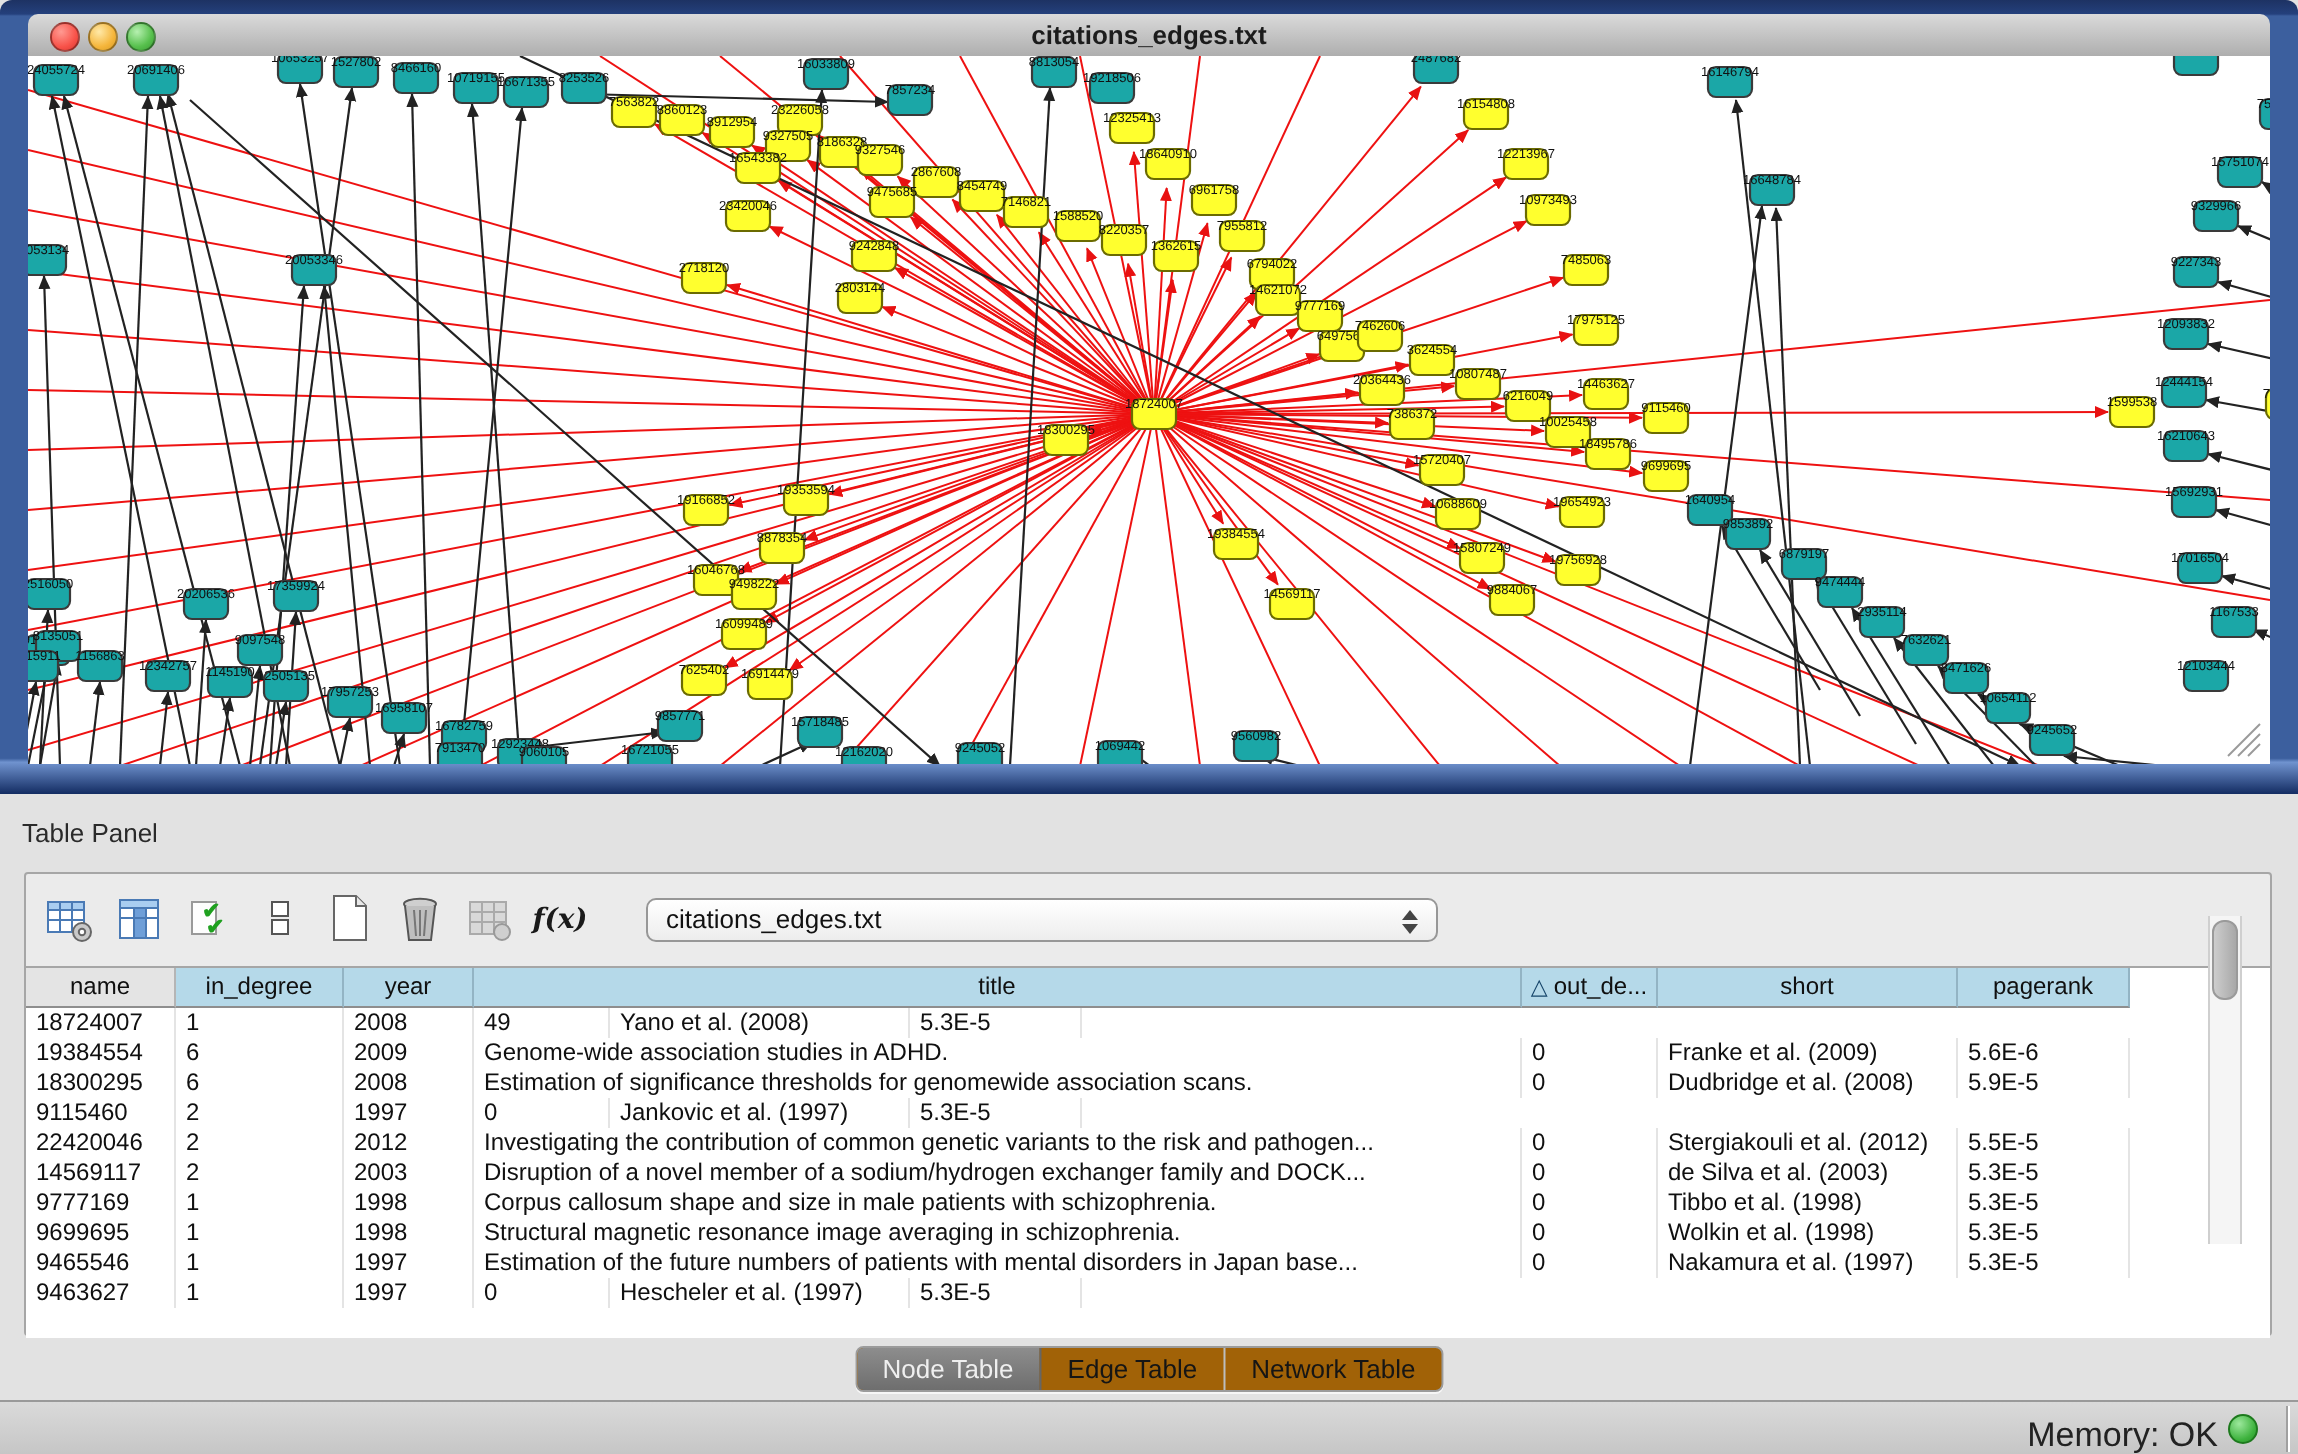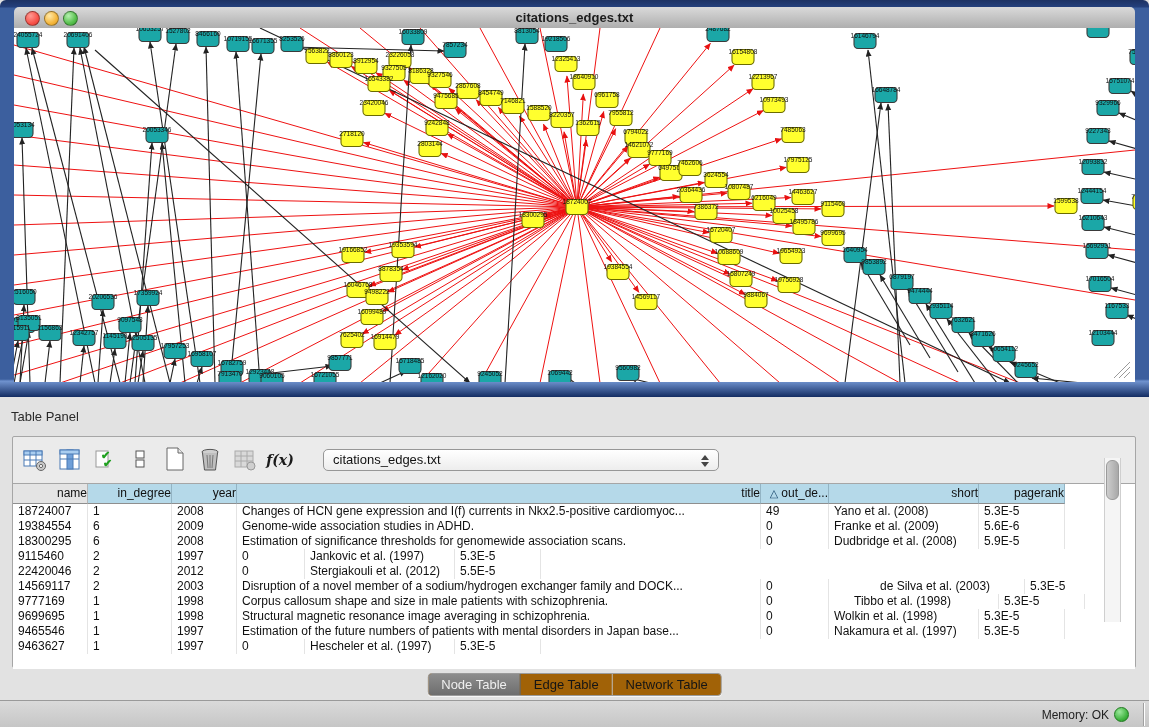--- a/index.html
+++ b/index.html
@@ -35,21 +35,21 @@
             background:linear-gradient(#ffffff,#ededed);display:flex;align-items:center;
             padding:0 9px;font-size:13px;color:#111;box-sizing:border-box;position:relative}
   .dd-arrows{position:absolute;right:8px;top:3px;width:9px;height:16px}
   .dd-arrows i{display:block;width:0;height:0;border-left:4px solid transparent;border-right:4px solid transparent;margin:2px 0}
   .dd-up{border-bottom:5px solid #444}
   .dd-dn{border-top:5px solid #444}
 
   .tablewrap{position:absolute;left:0px;top:46px;width:1122px;height:185px;background:#fff;
              border-top:1px solid #a6a6a6;overflow:hidden}
   .thead{display:flex;height:20px}
-  .th{box-sizing:border-box;height:20px;font-size:12px;color:#101010;text-align:right;line-height:19px;
+  .th{box-sizing:border-box;height:20px;font-size:12px;color:#101010;text-align:center;line-height:19px;
       background:#b5d9e9;border-right:1px solid #93b4c4;border-bottom:1px solid #8e8e8e;
       white-space:nowrap;overflow:hidden}
   .th-first{background:#e4e4e4;border-right:1px solid #b5b5b5}
   .sort-tri{color:#16456a;margin-right:3px;font-size:11px}
   .tr{display:flex;height:15px}
   .td{box-sizing:border-box;font-size:12px;color:#101010;line-height:15px;padding-left:5px;
       white-space:nowrap;overflow:hidden;border-right:1px solid #e4e4e4}
   .vscroll{position:absolute;right:14px;top:21px;width:15px;height:164px;background:#f5f5f5;
            border-left:1px solid #cfcfcf;border-right:1px solid #cfcfcf}
   .vthumb{margin:2px 1px;width:11px;height:38px;border:1px solid #9a9a9a;border-radius:6px;
@@ -57,21 +57,21 @@
 
   .tabs{position:absolute;left:50%;transform:translateX(-50%);top:673px;height:21px;display:flex;
         border:1px solid #9b9b9b;border-radius:4px;overflow:hidden;background:#a16207;
         box-shadow:0 1px 0 rgba(255,255,255,.7)}
   .tab{padding:0 13px;font-size:13px;line-height:21px;color:#151515;border-right:1px solid #bdbdbd}
   .tab:last-child{border-right:none}
   .tab.active{background:linear-gradient(#8d8d8d,#6e6e6e);color:#efefef;border-right:1px solid #666}
 
   .status{position:absolute;left:0;top:700px;width:1149px;height:27px;
           background:linear-gradient(#dadada,#c6c6c6);border-top:1px solid #9a9a9a;box-sizing:border-box}
-  .mem-label{position:absolute;right:40px;top:7px;font-size:12px;color:#222}
+  .mem-label{position:absolute;right:40px;top:7px;font-size:17px;color:#222}
   .mem-dot{position:absolute;right:20px;top:6px;width:13px;height:13px;border-radius:50%;
            border:1px solid #1e7a1e;background:radial-gradient(circle at 35% 30%,#9ce89c,#3db23d 65%,#2a8f2a)}
   .status-divider{position:absolute;right:5px;top:2px;width:1px;height:23px;background:#a0a0a0;box-shadow:1px 0 0 #fff}
 </style>
 </head>
 <body>
 
 <div class="netwin">
   <div class="titlebar">
     <span class="tl red"></span>
@@ -845,21 +845,20 @@
         <div class="th" style="width: 524px;"><span>title</span></div>
         <div class="th" style="width: 68px;"><span class="sort-tri">△</span><span>out_de...</span></div>
         <div class="th" style="width: 150px;"><span>short</span></div>
         <div class="th" style="width: 86px;"><span>pagerank</span></div>
       </div>
     <div id="tbody">
         <div class="tr">
           <div class="td" style="width: 75px;">18724007</div>
           <div class="td" style="width: 84px;">1</div>
           <div class="td" style="width: 65px;">2008</div>
-          <div class="td" style="width: 524px;">Changes of HCN gene expression and I(f) currents in Nkx2.5-positive cardiomyoc...</div>
           <div class="td" style="width: 68px;">49</div>
           <div class="td" style="width: 150px;">Yano et al. (2008)</div>
           <div class="td" style="width: 86px;">5.3E-5</div>
         </div>
         <div class="tr">
           <div class="td" style="width: 75px;">19384554</div>
           <div class="td" style="width: 84px;">6</div>
           <div class="td" style="width: 65px;">2009</div>
           <div class="td" style="width: 524px;">Genome-wide association studies in ADHD.</div>
           <div class="td" style="width: 68px;">0</div>
@@ -880,40 +879,41 @@
           <div class="td" style="width: 84px;">2</div>
           <div class="td" style="width: 65px;">1997</div>
           <div class="td" style="width: 68px;">0</div>
           <div class="td" style="width: 150px;">Jankovic et al. (1997)</div>
           <div class="td" style="width: 86px;">5.3E-5</div>
         </div>
         <div class="tr">
           <div class="td" style="width: 75px;">22420046</div>
           <div class="td" style="width: 84px;">2</div>
           <div class="td" style="width: 65px;">2012</div>
+          <div class="td" style="width: 524px;">Investigating the contribution of common genetic variants to the risk and pathogen...</div>
           <div class="td" style="width: 68px;">0</div>
           <div class="td" style="width: 150px;">Stergiakouli et al. (2012)</div>
           <div class="td" style="width: 86px;">5.5E-5</div>
         </div>
         <div class="tr">
           <div class="td" style="width: 75px;">14569117</div>
           <div class="td" style="width: 84px;">2</div>
           <div class="td" style="width: 65px;">2003</div>
           <div class="td" style="width: 524px;">Disruption of a novel member of a sodium/hydrogen exchanger family and DOCK...</div>
           <div class="td" style="width: 68px;">0</div>
-          <div class="td" style="width: 150px; margin-left: 46px;">de Silva et al. (2003)</div>
+          <div class="td" style="width: 150px;">de Silva et al. (2003)</div>
           <div class="td" style="width: 86px;">5.3E-5</div>
         </div>
         <div class="tr">
           <div class="td" style="width: 75px;">9777169</div>
           <div class="td" style="width: 84px;">1</div>
           <div class="td" style="width: 65px;">1998</div>
           <div class="td" style="width: 524px;">Corpus callosum shape and size in male patients with schizophrenia.</div>
           <div class="td" style="width: 68px;">0</div>
-          <div class="td" style="width: 150px; margin-left: 20px;">Tibbo et al. (1998)</div>
+          <div class="td" style="width: 150px;">Tibbo et al. (1998)</div>
           <div class="td" style="width: 86px;">5.3E-5</div>
         </div>
         <div class="tr">
           <div class="td" style="width: 75px;">9699695</div>
           <div class="td" style="width: 84px;">1</div>
           <div class="td" style="width: 65px;">1998</div>
           <div class="td" style="width: 524px;">Structural magnetic resonance image averaging in schizophrenia.</div>
           <div class="td" style="width: 68px;">0</div>
           <div class="td" style="width: 150px;">Wolkin et al. (1998)</div>
           <div class="td" style="width: 86px;">5.3E-5</div>

